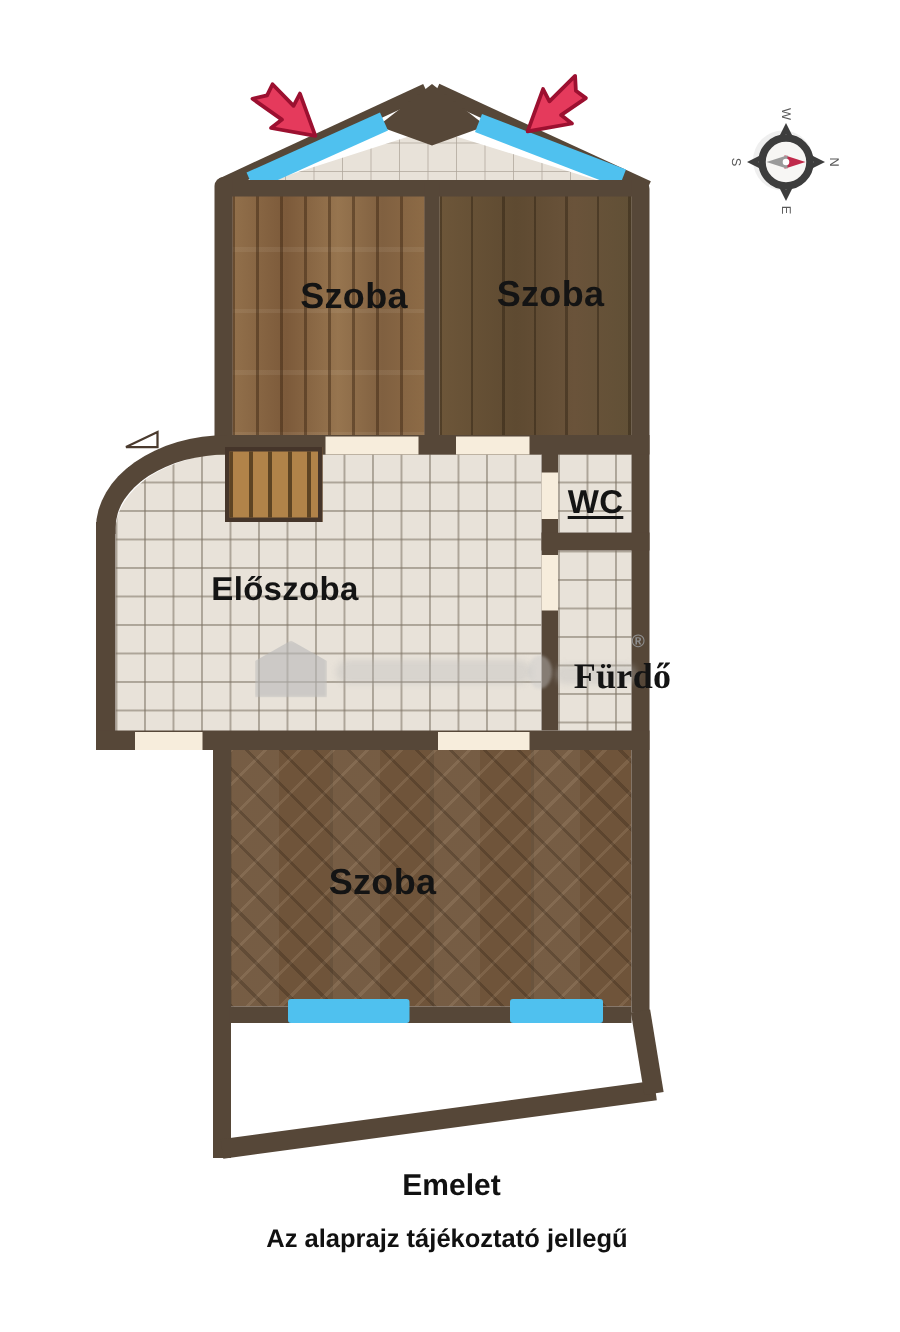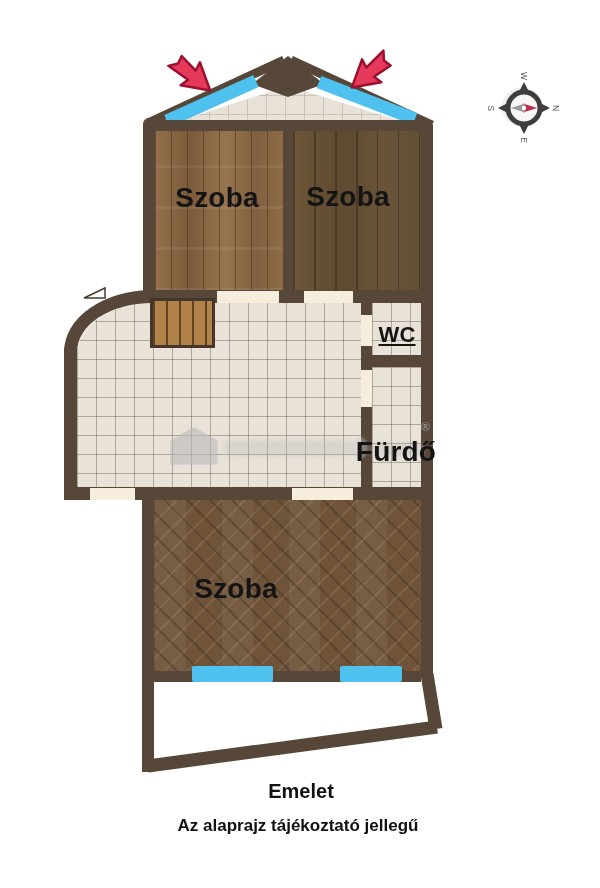--- a/index.html
+++ b/index.html
@@ -56,21 +56,21 @@
     border:3px solid #45352a;box-sizing:border-box;
   }
   
   .gap{position:absolute;background:#f7eddc;}
   .window-blue{position:absolute;background:#4fc1ef;border-radius:2px;}
   
   .lbl{
     position:absolute;transform:translate(-50%,-50%);
     font-weight:bold;color:#141414;white-space:nowrap;letter-spacing:.2px;
   }
-  .lbl-21{font-size:28px;}
+  .lbl-21{font-size:24px;margin-left:19px;}
   .lbl-22{font-size:22px;}
   .caption{position:absolute;transform:translate(-50%,-50%);font-weight:bold;color:#111;white-space:nowrap;text-align:right;}
   
   .wm-house{
     position:absolute;left:170px;top:427px;width:48px;height:38px;
     background:rgba(185,185,185,.6);filter:blur(1px);
     clip-path:polygon(50% 0,100% 36%,100% 100%,0 100%,0 36%);
   }
   .wm-bar{position:absolute;background:rgba(185,185,185,.34);border-radius:8px;filter:blur(2px);}
   .wm-arc{position:absolute;left:352px;top:437px;width:16px;height:22px;
@@ -175,19 +175,20 @@
 
   <div class="wm-house"></div>
   <div class="wm-bar" style="left:224px;top:440px;width:130px;height:16px;"></div>
   <div class="wm-arc"></div>
   <div class="wm-bar" style="left:370px;top:443px;width:55px;height:13px;"></div>
   <div class="wm-r">®</div>
 
   <div class="lbl lbl-21" style="left:217px;top:198px;">Szoba</div>
   <div class="lbl lbl-21" style="left:348px;top:197px;">Szoba</div>
   <div class="lbl lbl-22" style="left:397px;top:335px;text-decoration:underline;">WC</div>
-  <div class="lbl lbl-21" style="left:396px;top:452px;">Fürdő</div>
+  <div class="lbl lbl-22" style="left:190px;top:393px;">Előszoba</div>
+  <div class="lbl lbl-21" style="left:396px;top:452px;font-family:Liberation Serif, serif;">Fürdő</div>
   <div class="lbl lbl-21" style="left:236px;top:589px;">Szoba</div>
 
   <div class="caption" style="left:301px;top:791px;font-size:20px;">Emelet</div>
   <div class="caption" style="left:298px;top:826px;font-size:17px;">Az alaprajz tájékoztató jellegű</div>
 
 </div>
 
 </body></html>

